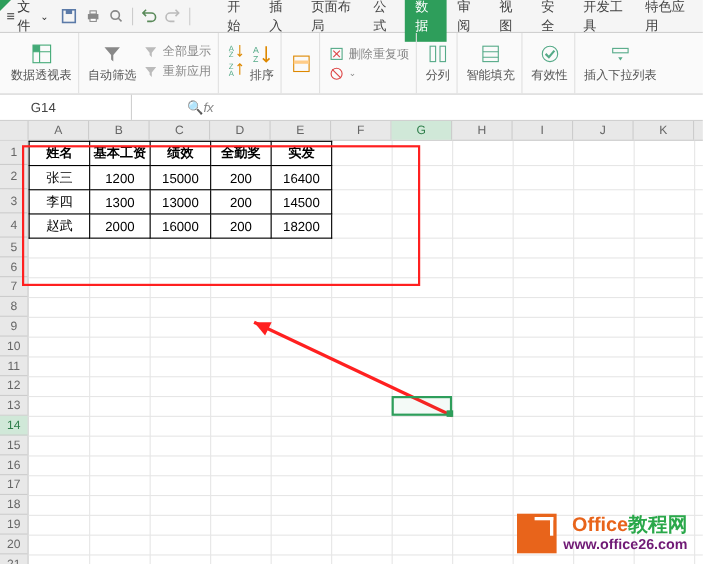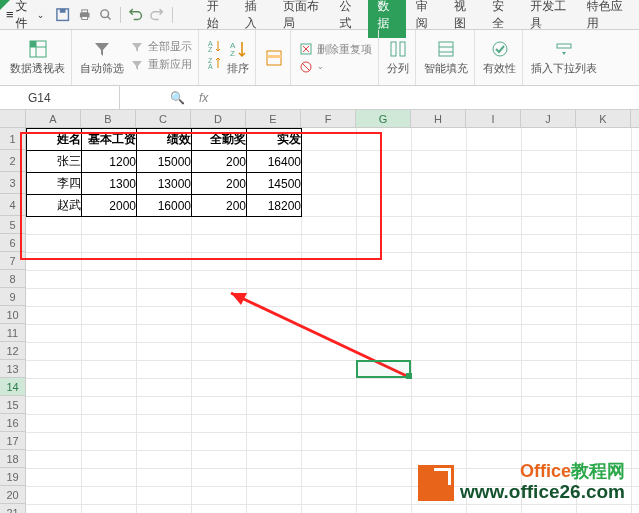--- a/index.html
+++ b/index.html
@@ -20,61 +20,61 @@
 .ribbon-group { display: flex; flex-direction: column; align-items: center; padding: 2px 6px; border-right: 1px solid #e0e0e0; height: 100%; justify-content: center; color: #444; }
 .ribbon-btn { display: flex; flex-direction: column; align-items: center; gap: 2px; font-size: 11px; color: #555; cursor: pointer; }
 .ribbon-btn svg, .ribbon-btn .ico { width: 20px; height: 20px; }
 .ribbon-row { display: flex; align-items: center; gap: 4px; font-size: 11px; color: #888; }
 .sub-stack { display: flex; flex-direction: column; gap: 3px; }
 
 
 .formula-bar { height: 24px; border-bottom: 1px solid #d0d0d0; display: flex; align-items: center; }
 .name-box { width: 100px; border-right: 1px solid #d0d0d0; padding: 0 8px; color: #444; height: 100%; display: flex; align-items: center; margin-left: 20px; }
 .fx-area { display: flex; align-items: center; margin-left: 50px; color: #888; }
-.fx-area .fx { font-style: italic; margin: 0 14px; }
+.fx-area .fx { font-style: italic; margin: 0 0; }
 
 
 .corner-tri { position: absolute; top: 0; left: 0; width: 0; height: 0; border-top: 10px solid #2e9e5b; border-right: 10px solid transparent; }
 
 
 .grid-wrap { position: relative; }
 .colhdr { display: flex; height: 18px; background: #e8e8e8; border-bottom: 1px solid #ccc; }
 .rowhdr-spacer { width: 26px; border-right: 1px solid #ccc; background: #e8e8e8; }
 .colhdr-cell { width: 55px; text-align: center; color: #666; font-size: 11px; border-right: 1px solid #ccc; line-height: 18px; }
 .grid-body { display: flex; }
 .rowhdrs { width: 26px; background: #e8e8e8; border-right: 1px solid #ccc; }
 .rowhdr-cell { height: 18px; text-align: center; color: #666; font-size: 11px; border-bottom: 1px solid #ccc; line-height: 18px; }
 .rowhdr-cell.tall { height: 22px; line-height: 22px; }
 .cells { position: relative; flex: 1; }
 .gridlines { position: absolute; inset: 0; }
 .gl-row { position: absolute; left: 0; right: 0; border-bottom: 1px solid #e6e6e6; }
 .gl-col { position: absolute; top: 0; bottom: 0; border-right: 1px solid #e6e6e6; }
 
 
 .data-table { position: absolute; top: 0; left: 0; border-collapse: collapse; }
-.data-table td { border: 1px solid #000; width: 55px; height: 22px; text-align: right; font-size: 12px; color: #000; }
+.data-table td { border: 1px solid #000; width: 55px; height: 22px; text-align: center; font-size: 12px; color: #000; }
 .data-table .hdr td { font-weight: bold; }
 
 
 .red-box { position: absolute; border: 2px solid #ff2020; }
 .red-arrow { position: absolute; transform-origin: top left; }
 
 
 .selection { position: absolute; border: 2px solid #2e9e5b; background: rgba(46,158,91,0.05); }
 .sel-handle { position: absolute; width: 6px; height: 6px; background: #2e9e5b; bottom: -3px; right: -3px; }
 
 
 .watermark { position: absolute; bottom: 10px; right: 14px; display: flex; align-items: center; gap: 6px; }
 .watermark .logo-sq { width: 36px; height: 36px; background: #e8641b; position: relative; }
 .watermark .logo-sq::before { content: ""; position: absolute; right: 3px; top: 3px; width: 14px; height: 14px; border: 3px solid #fff; border-left: none; border-bottom: none; }
 .watermark-text { display: flex; flex-direction: column; line-height: 1.1; text-align: right; }
 .wm-title { font-size: 18px; font-weight: bold; }
 .wm-title .o1 { color: #e8641b; }
 .wm-title .o2 { color: #2aa84a; }
-.wm-url { font-size: 19px; color: #14532d; font-weight: bold; }
+.wm-url { font-size: 13px; color: #701a75; font-weight: bold; }
 
 
 .colhdr-cell.sel, .rowhdr-cell.sel { background: #d0e8d8; color: #2e7d4a; }
 
 svg { display: block; }
 </style>
 </head>
 <body>
 
 <div class="corner-tri"></div>

